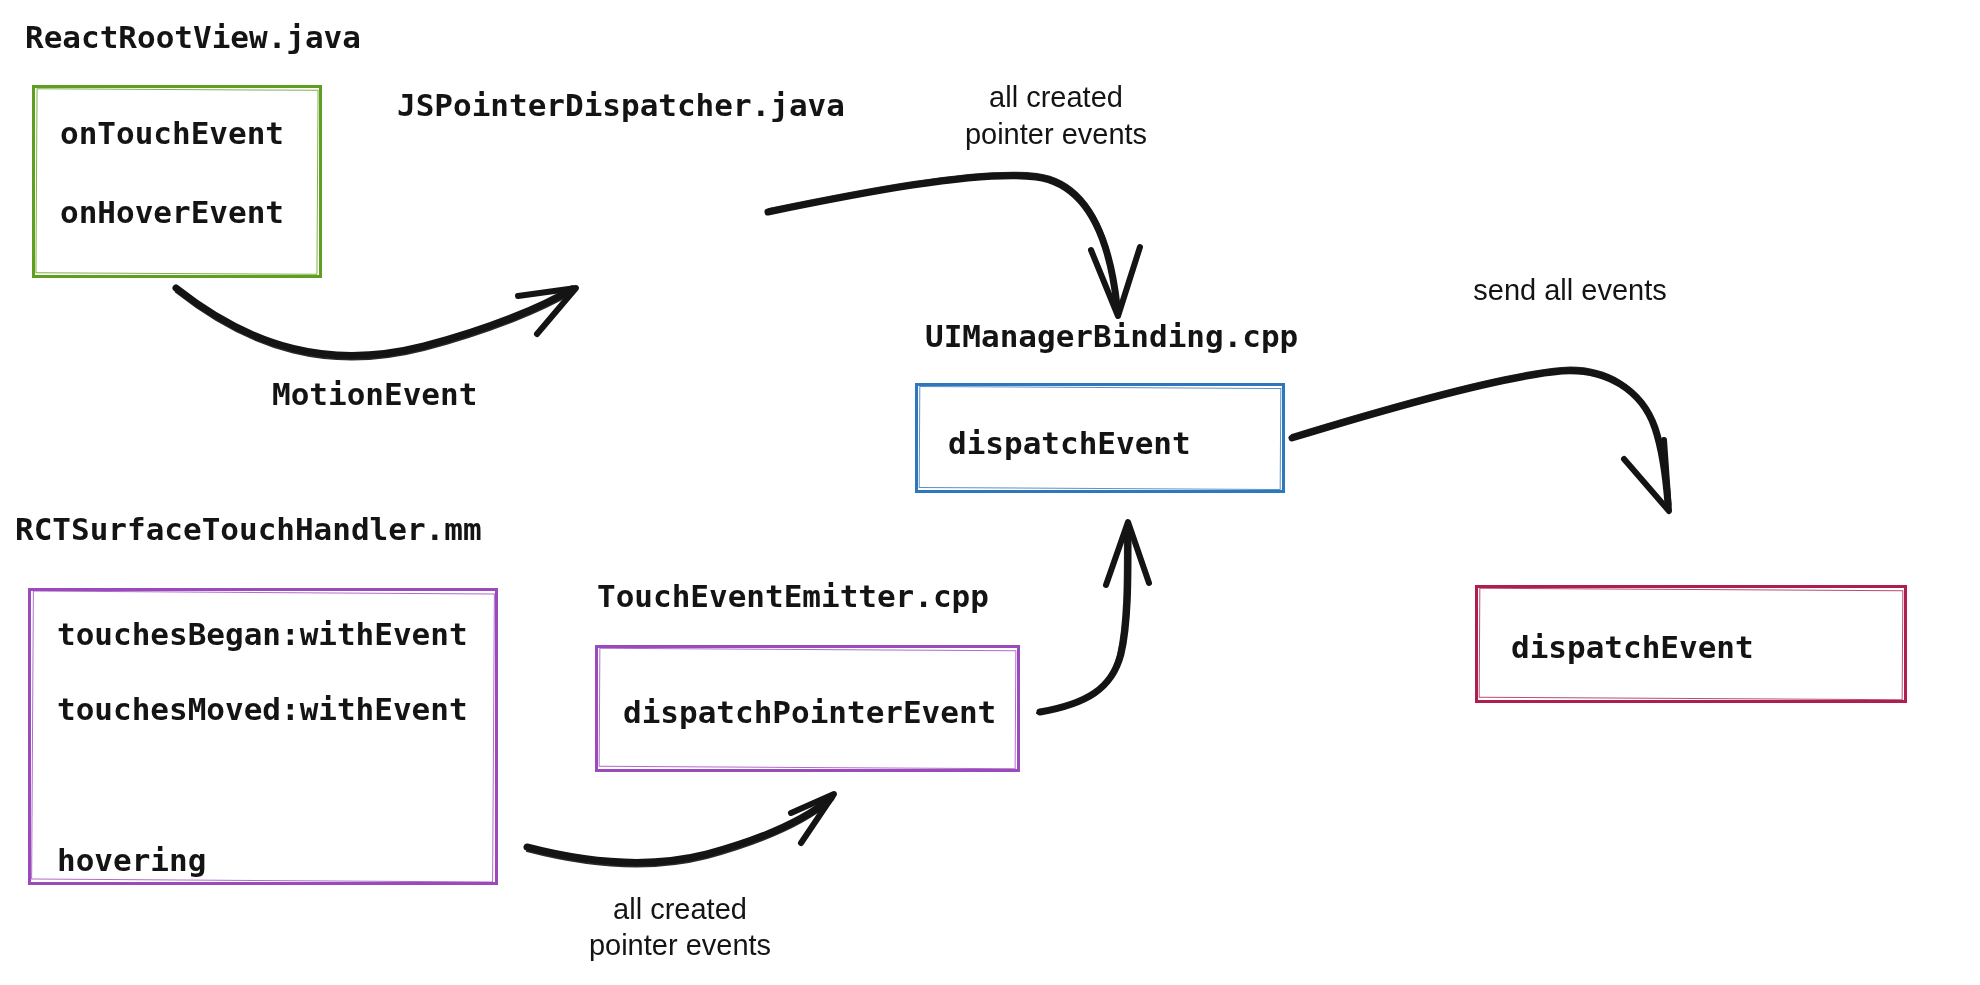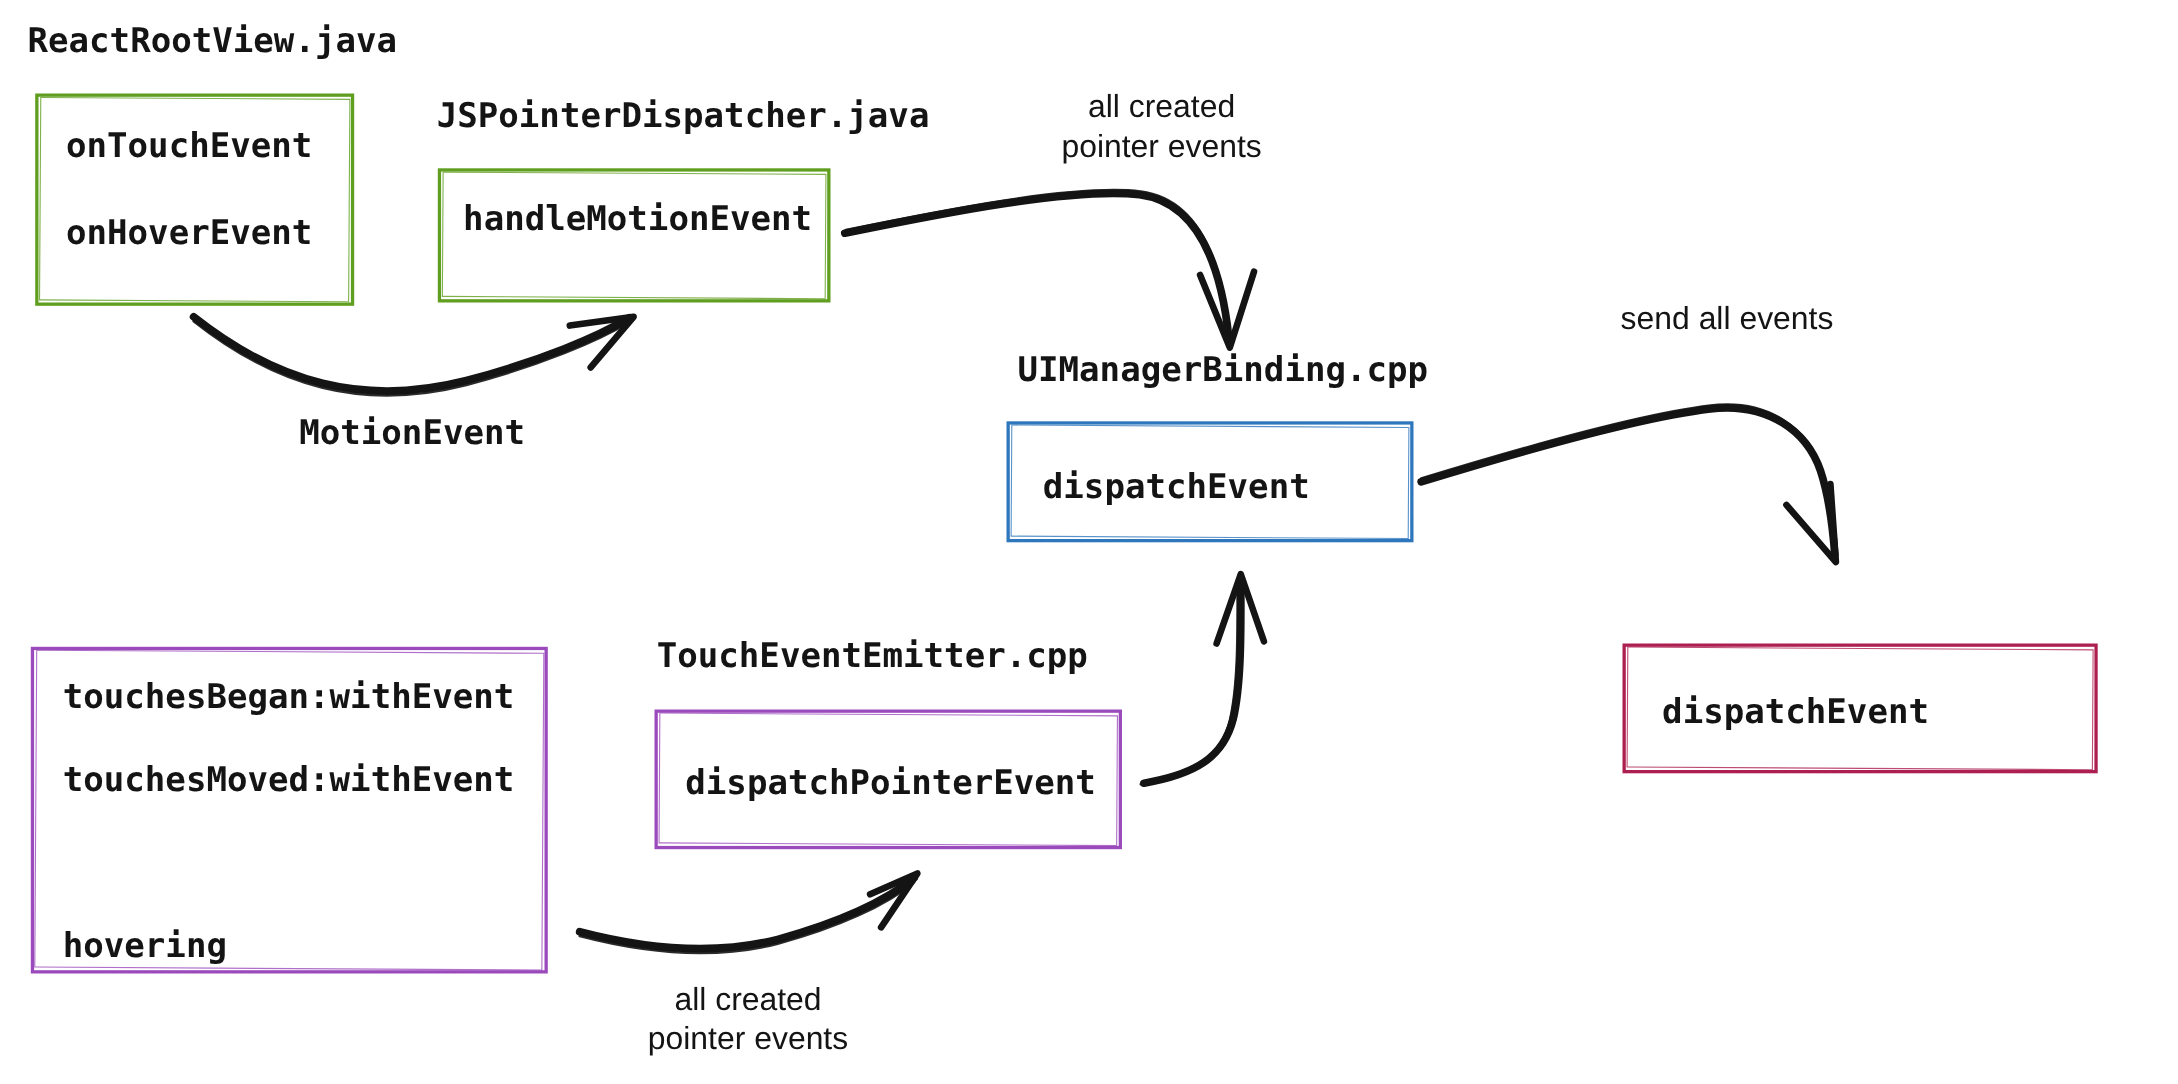--- a/index.html
+++ b/index.html
@@ -142,29 +142,27 @@
     </g>
   </svg>
 
   <div class="file-label" id="title-react-root-view">ReactRootView.java</div>
   <div class="sketch-box" id="box-react-root-view" style="--c: #5f9e1e;">
     <div class="method m0">onTouchEvent</div>
     <div class="method m1">onHoverEvent</div>
   </div>
 
   <div class="file-label" id="title-js-pointer-dispatcher">JSPointerDispatcher.java</div>
-  <div class="sketch-box" id="box-js-pointer-dispatcher" style="--c: #5f9e1e;">
-    <div class="method m0">handleMotionEvent</div>
-  </div>
 
   <div class="file-label" id="title-ui-manager-binding">UIManagerBinding.cpp</div>
   <div class="sketch-box" id="box-ui-manager-binding" style="--c: #2e77bd;">
     <div class="method m0">dispatchEvent</div>
   </div>
 
+  <div class="file-label" id="title-rct-surface-touch-handler">RCTSurfaceTouchHandler.mm</div>
   <div class="sketch-box" id="box-rct-surface-touch-handler" style="--c: #9b4abc;">
     <div class="method m0">touchesBegan:withEvent</div>
     <div class="method m1">touchesMoved:withEvent</div>
     <div class="method m3">hovering</div>
   </div>
 
   <div class="file-label" id="title-touch-event-emitter">TouchEventEmitter.cpp</div>
   <div class="sketch-box" id="box-touch-event-emitter" style="--c: #9b4abc;">
     <div class="method m0">dispatchPointerEvent</div>
   </div>

